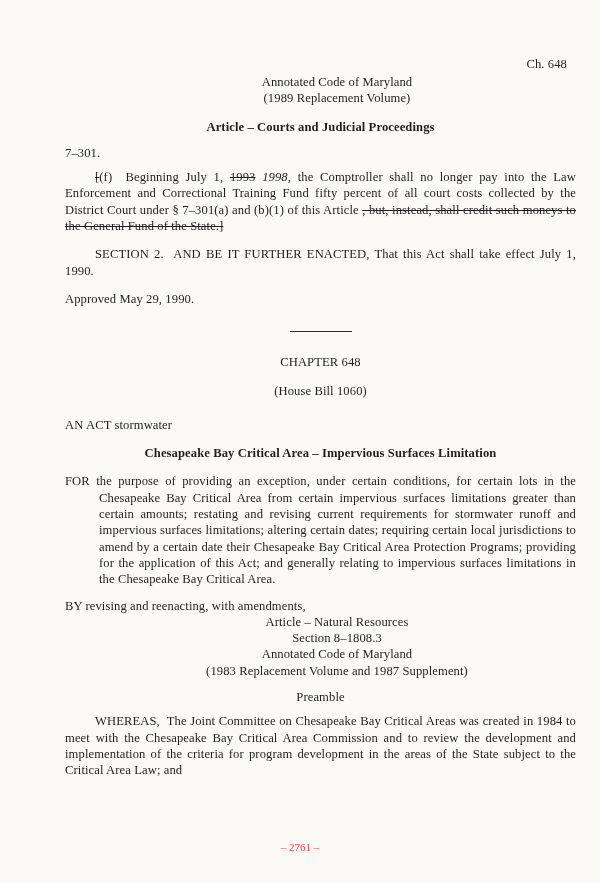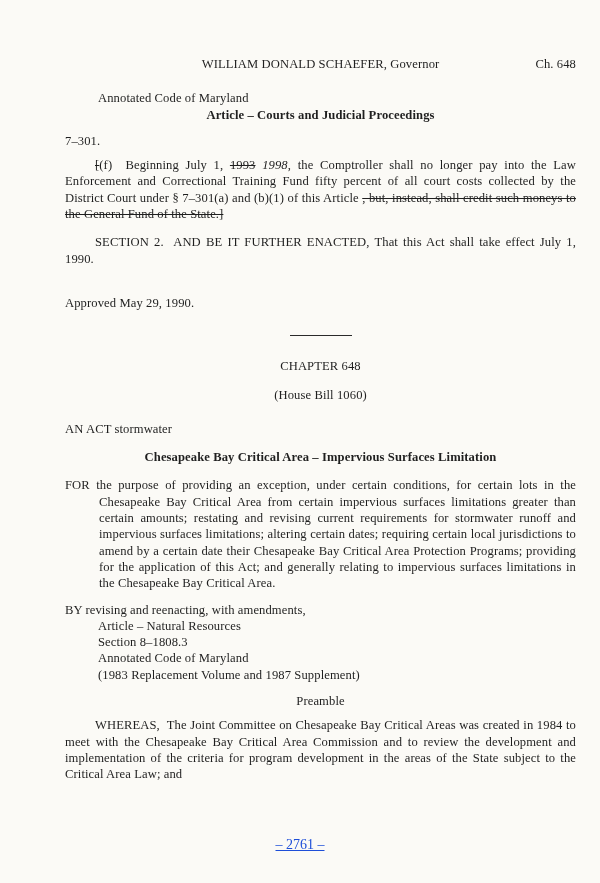--- a/index.html
+++ b/index.html
@@ -25,70 +25,69 @@
     line-height: 16.3px;
     letter-spacing: 0.1px;
   }
   .header-row {
     position: relative;
     text-align: center;
     margin-bottom: 18px;
   }
   .ch-ref {
     position: absolute;
-    right: 0;
+    right: 9px;
     top: 0;
   }
   p { margin: 0; }
   .justify { text-align: justify; }
   .center { text-align: center; }
   .bold { font-weight: bold; }
   .indent { text-indent: 30px; }
-  .sub { margin-left: 33px; }
+  .sub { margin-left: 33px; text-align: center; }
   .strike { text-decoration: line-through; }
   .ins { font-style: italic; }
   .hang {
     padding-left: 34px;
     text-indent: -34px;
     text-align: justify;
   }
   .mb8  { margin-bottom: 8px; font-family: Liberation Serif, serif; }
   .mb10 { margin-bottom: 10px; }
   .mb12 { margin-bottom: 12px; }
-  .mb14 { margin-bottom: 28px; }
+  .mb14 { margin-bottom: 12px; }
   .mb18 { margin-bottom: 18px; }
   .divider {
     width: 62px;
     height: 0;
     border-bottom: 1px solid #2a2a2a;
     margin: 24px auto 22px auto;
   }
   .pagenum {
     position: absolute;
     left: 0;
     right: 0;
     bottom: 30px;
     text-align: center;
-    font-size: 14px;
-    color: #1d4ed8;
-    text-decoration: underline;
+    font-size: 11px;
+    color: #ef4444;
   }
 </style>
 </head>
 <body>
 
 <div class="page">
   <div class="content">
 
     <div class="header-row">
-      <span>WILLIAM DONALD SCHAEFER, Governor</span>
       <span class="ch-ref">Ch. 648</span>
     </div>
 
     <p class="sub">Annotated Code of Maryland</p>
+    <p class="sub mb12">(1989 Replacement Volume)</p>
 
 
     <p class="center bold mb10">Article – Courts and Judicial Proceedings</p>
 
     <p class="mb8">7–301.</p>
 
     <p class="indent justify mb12"><span class="strike">[</span><span>(f)&nbsp; Beginning July 1, </span><span class="strike">1993</span><span> </span><span class="ins">1998</span><span>, the Comptroller shall no longer pay into the Law Enforcement and Correctional Training Fund fifty percent of all court costs collected by the District Court under § 7–301(a) and (b)(1) of this Article </span><span class="strike">, but, instead, shall credit such moneys to the General Fund of the State.]</span></p>
 
     <p class="indent justify mb14">SECTION 2.&nbsp; AND BE IT FURTHER ENACTED, That this Act shall take effect July 1, 1990.</p>
 

